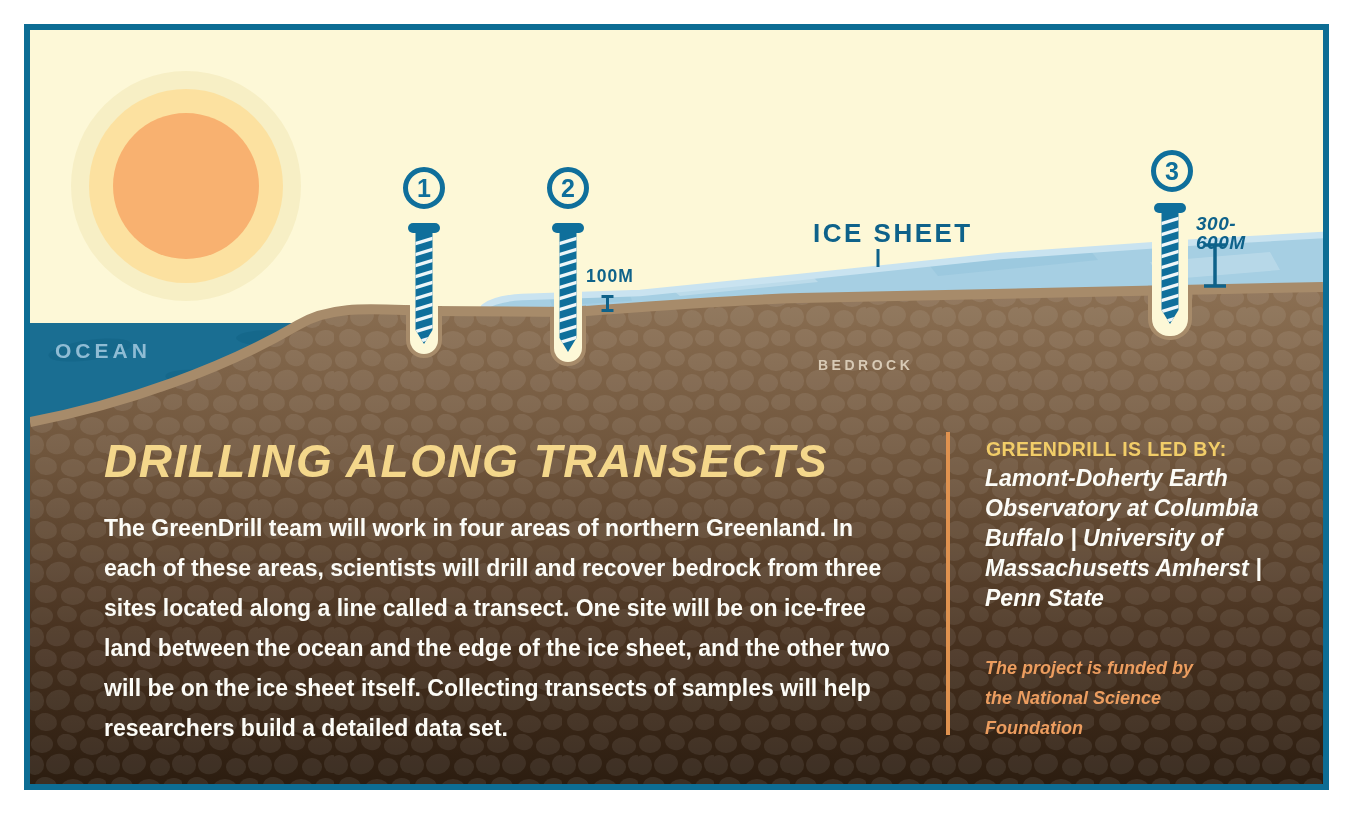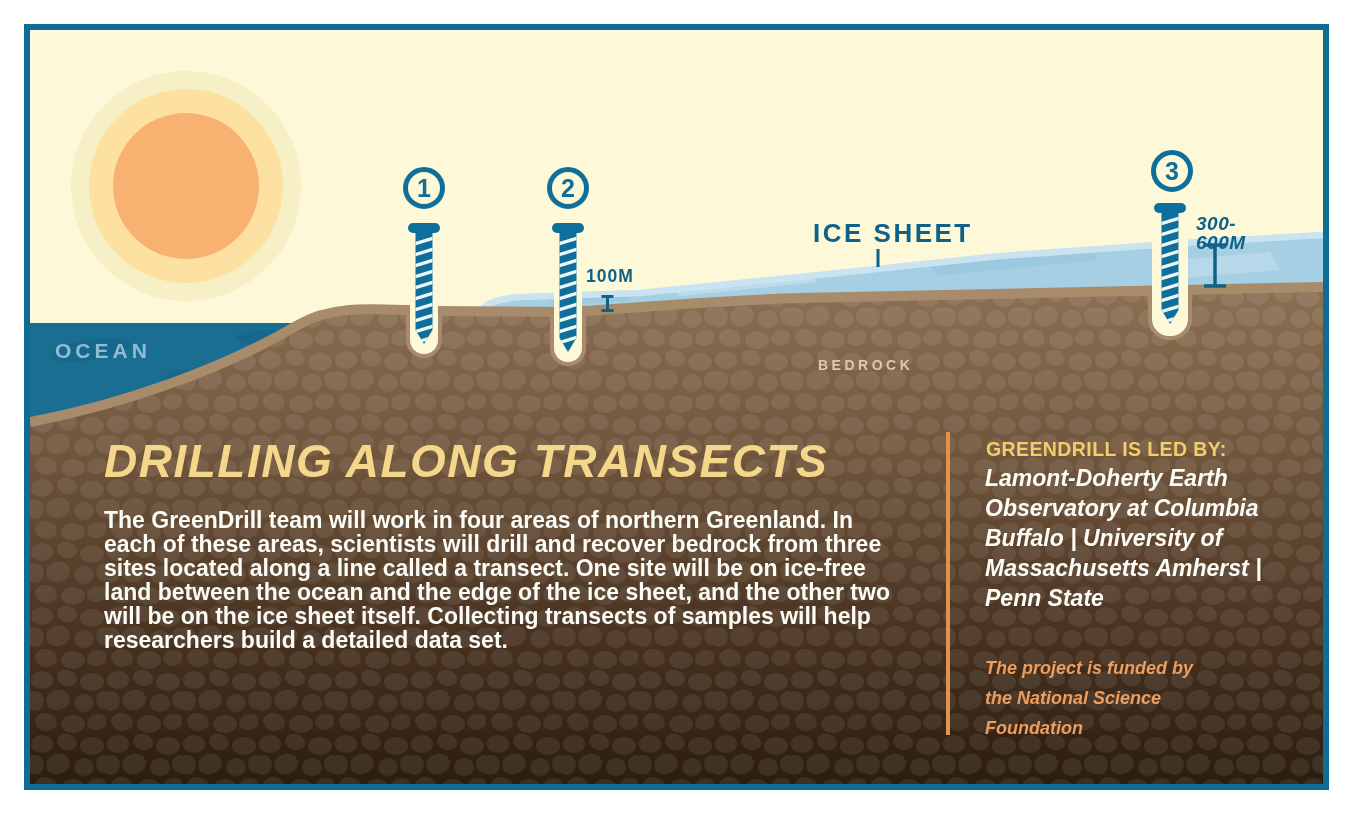--- a/index.html
+++ b/index.html
@@ -27,21 +27,21 @@
     text-align:center; line-height:32px; box-sizing:border-box;
   }
   .marker-1 { left:403px;  top:167px; }
   .marker-2 { left:547px;  top:167px; }
   .marker-3 { left:1151px; top:150px; }
   .title {
     left:104px; top:434px; font-size:46px; font-weight:bold;
     letter-spacing:1.5px; color:var(--title-gold); font-stretch:condensed;font-style:italic;
   }
   .body-text {
-    left:104px; top:508px; width:805px; font-size:23px; line-height:24px;
+    left:104px; top:508px; width:805px; font-size:23px; line-height:40px;
     color:var(--body-white); white-space:normal;
   }
   .divider { left:946px; top:432px; width:3.5px; height:303px; background:var(--divider-orange); }
   .side-heading { left:986px; top:438px; font-size:19.5px; font-weight:bold; letter-spacing:0.4px; color:var(--heading-gold);text-align:center; }
   .side-ledby  { left:985px; top:463px; font-size:23px; font-style:italic; line-height:30px; color:var(--body-white); }
   .side-funded { left:985px; top:653px; font-size:18px; font-style:italic; font-weight:bold; line-height:30px; color:var(--funded-orange); }
 </style>
 </head>
 <body>
 

